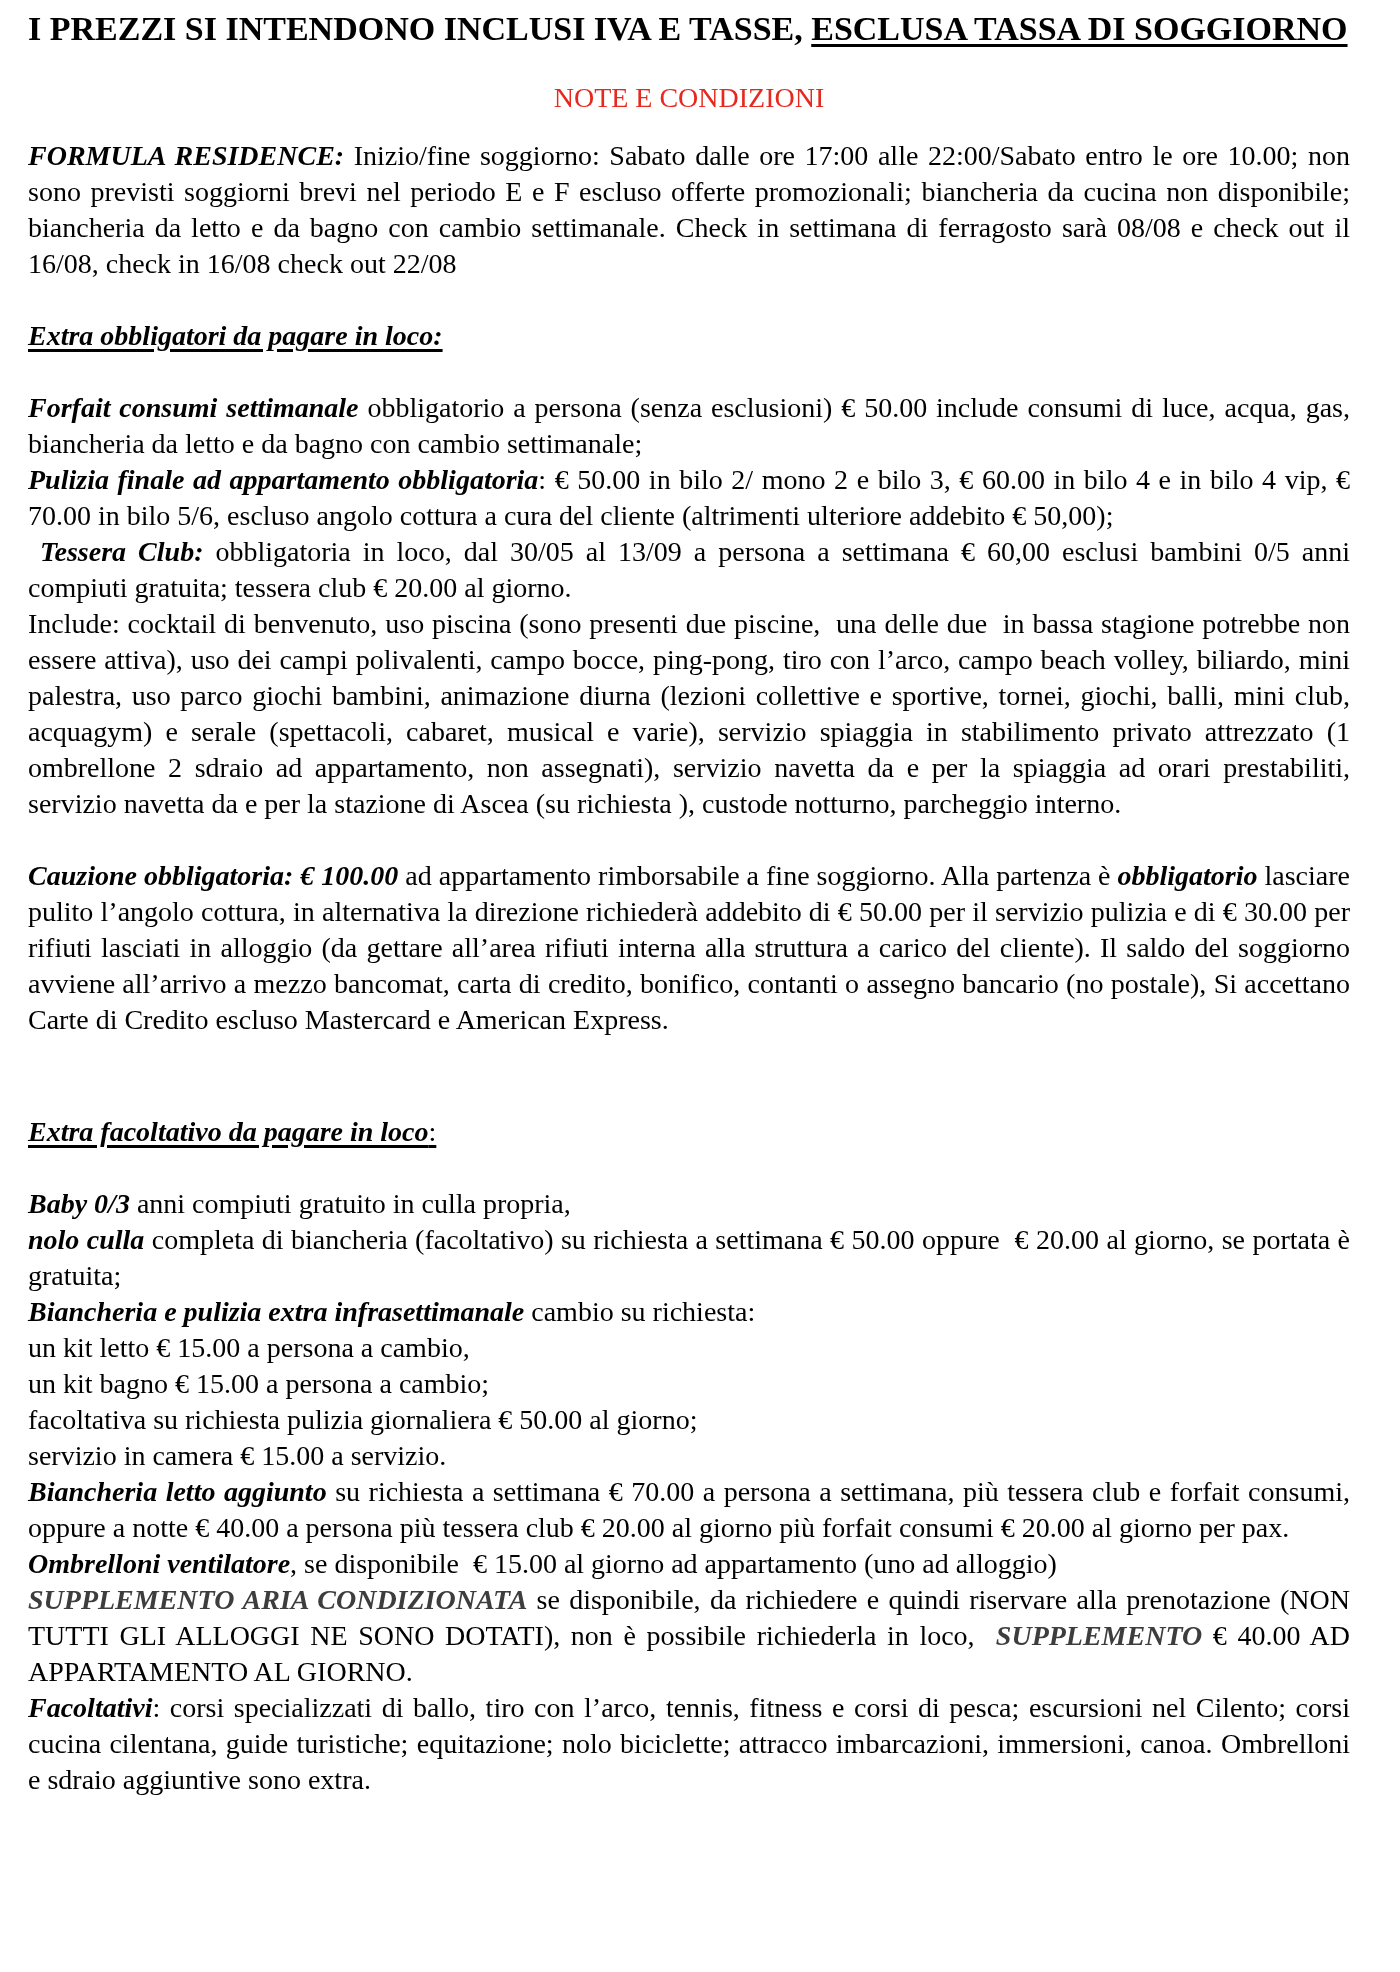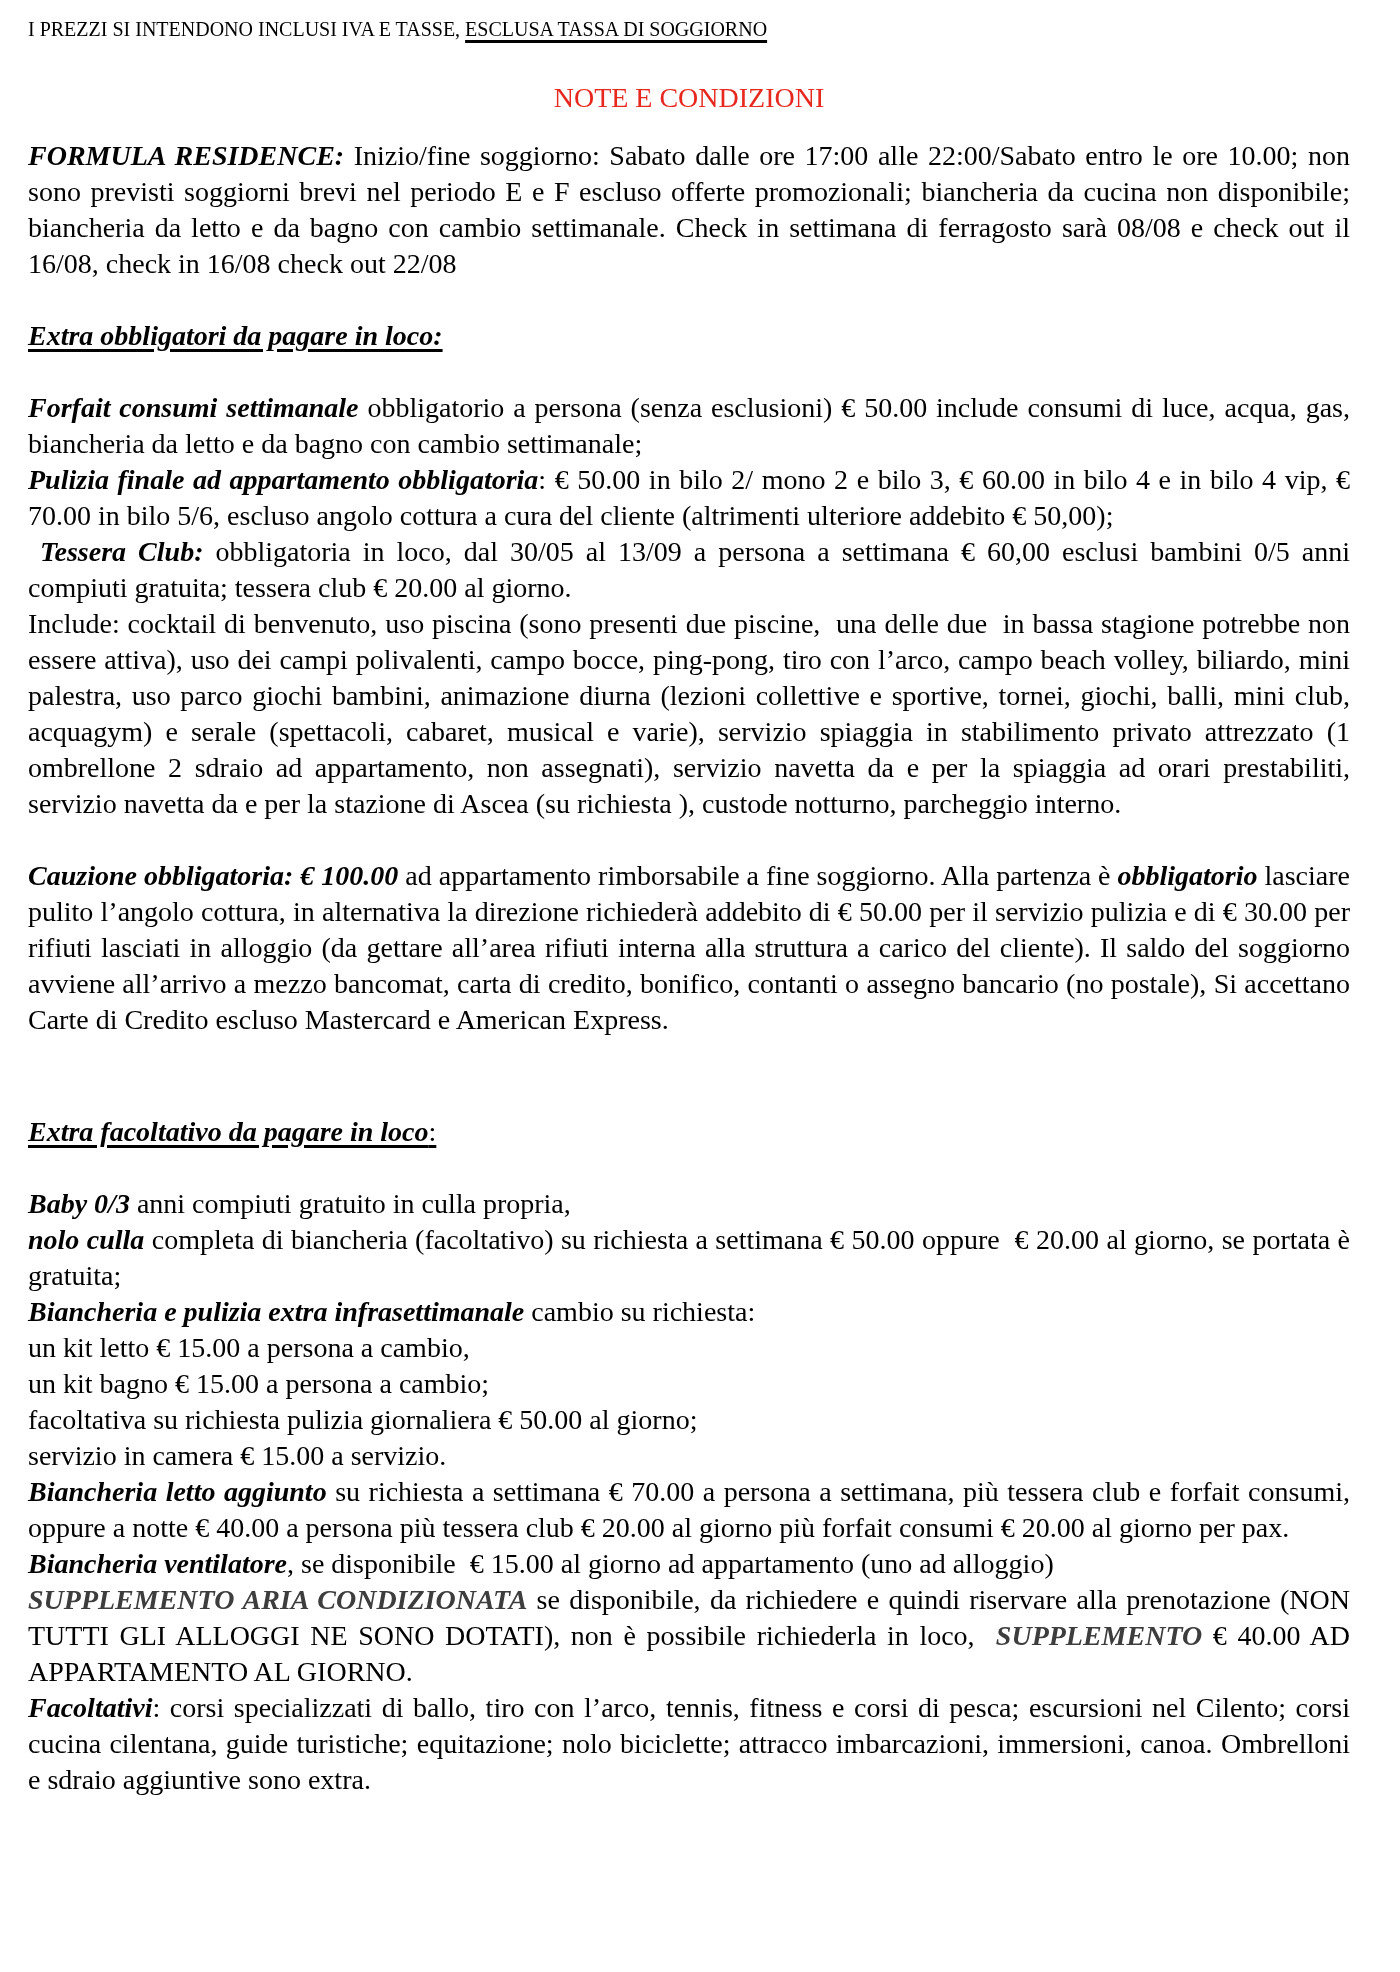--- a/index.html
+++ b/index.html
@@ -20,23 +20,23 @@
     margin: 0;
   }
   .b { font-weight: 700; font-style: italic; }
   .u {
     text-decoration: underline;
     text-decoration-thickness: 2.5px;
     text-underline-offset: 4px;
   }
   .gray { color: var(--gray, #3d3d3d); }
   .doc-title {
-    font-size: 20px;
+    font-size: 34px;
     line-height: 42px;
-    font-weight: 400;
+    font-weight: 700;
     white-space: pre-wrap;
     text-align: left;
   }
   .doc-title .u { text-decoration-thickness: 3px; }
   .note {
     color: var(--red, #e7281e);
     font-weight: 400;
     font-size: 28px;
     text-align: center;
     margin: 30px 0 22px 0;
@@ -88,19 +88,19 @@
   <div class="para"><span>un kit letto € 15.00 a persona a cambio,</span></div>
 
   <div class="para"><span>un kit bagno € 15.00 a persona a cambio;</span></div>
 
   <div class="para"><span>facoltativa su richiesta pulizia giornaliera € 50.00 al giorno;</span></div>
 
   <div class="para"><span>servizio in camera € 15.00 a servizio.</span></div>
 
   <div class="para"><span class="b">Biancheria letto aggiunto</span><span> su richiesta a settimana € 70.00 a persona a settimana, più tessera club e forfait consumi, oppure a notte € 40.00 a persona più tessera club € 20.00 al giorno più forfait consumi € 20.00 al giorno per pax.</span></div>
 
-  <div class="para"><span class="b">Biancheria ventilatore</span><span>, se disponibile  € 15.00 al giorno ad appartamento (uno ad alloggio)</span></div>
+  <div class="para"><span class="b">Ombrelloni ventilatore</span><span>, se disponibile  € 15.00 al giorno ad appartamento (uno ad alloggio)</span></div>
 
   <div class="para"><span class="b gray">SUPPLEMENTO ARIA CONDIZIONATA</span><span> se disponibile, da richiedere e quindi riservare alla prenotazione (NON TUTTI GLI ALLOGGI NE SONO DOTATI), non è possibile richiederla in loco,  </span><span class="b gray">SUPPLEMENTO</span><span> € 40.00 AD APPARTAMENTO AL GIORNO.</span></div>
 
   <div class="para"><span class="b">Facoltativi</span><span>: corsi specializzati di ballo, tiro con l’arco, tennis, fitness e corsi di pesca; escursioni nel Cilento; corsi cucina cilentana, guide turistiche; equitazione; nolo biciclette; attracco imbarcazioni, immersioni, canoa. Ombrelloni e sdraio aggiuntive sono extra.</span></div>
 
 </div>
 
 </body></html>

